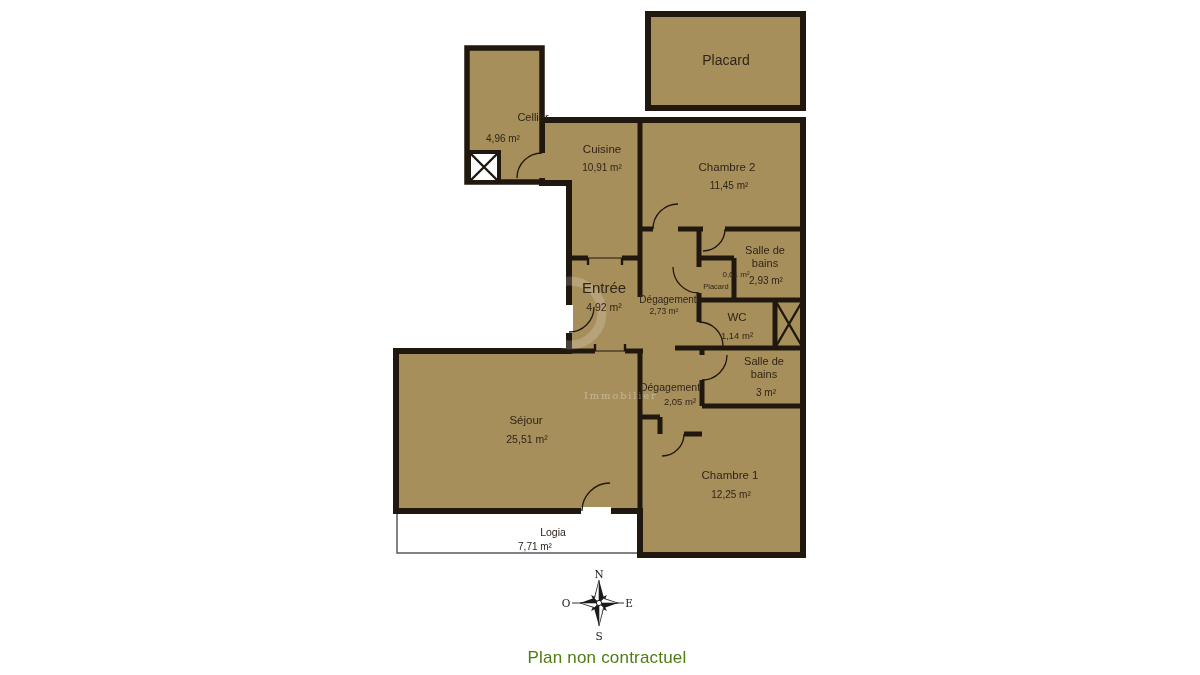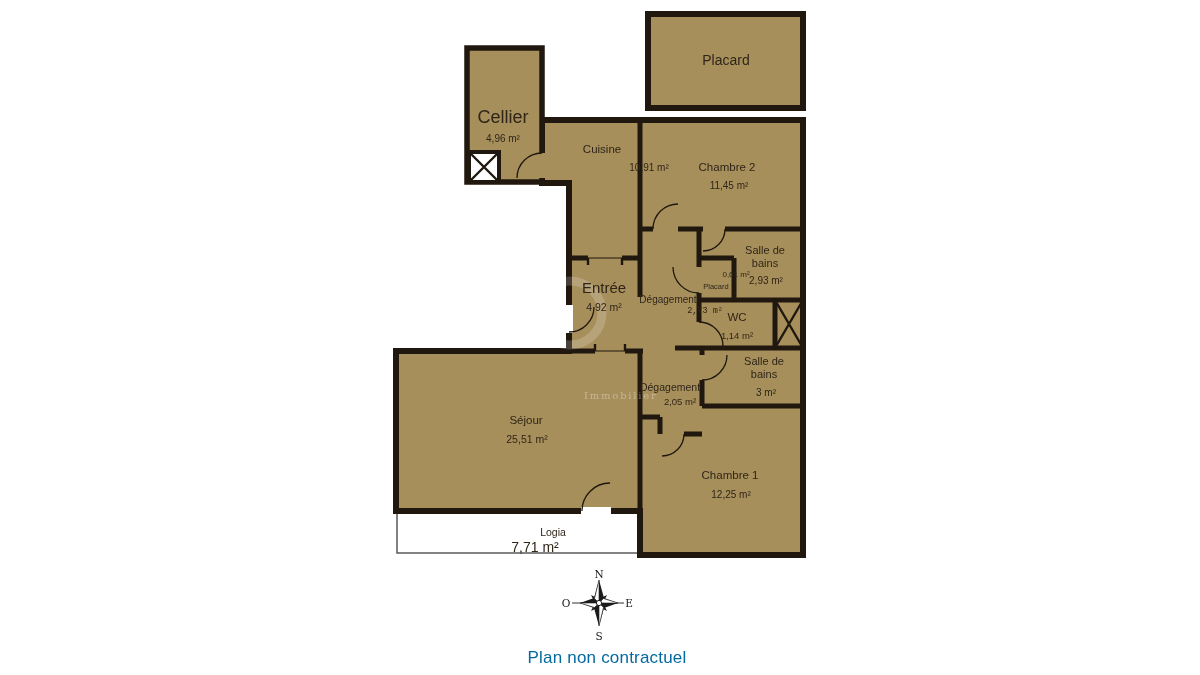--- a/index.html
+++ b/index.html
@@ -8,21 +8,21 @@
   #plan-svg{position:absolute;left:0;top:0;}
   .lbl{position:absolute;transform:translate(-50%,-50%);text-align:center;
        color:#2F2518;line-height:1.15;white-space:nowrap;}
   .wrap{white-space:normal;}
   .room-name{font-weight:400;}
   .room-area{font-weight:400;}
   .wm{position:absolute;color:rgba(255,255,255,0.5);font-family:"DejaVu Serif", serif;
       font-size:24px;line-height:22px;letter-spacing:1px;}
   .wm-sub{position:absolute;color:rgba(255,255,255,0.34);font-family:"DejaVu Serif", serif;
       font-size:10px;letter-spacing:1.8px;}
-  .footer-text{position:absolute;transform:translate(-50%,-50%);color:#0369a1;
+  .footer-text{position:absolute;transform:translate(-50%,-50%);color:#4d7c0f;
       font-size:17px;letter-spacing:0.2px;}
 </style>
 </head>
 <body>
 
 <div id="stage">
 
 <svg id="plan-svg" width="1200" height="675" viewBox="0 0 1200 675">
 
   <rect x="397" y="512" width="242" height="41" fill="#FFFFFF" stroke="#4f4f4f" stroke-width="1.4"></rect>
@@ -97,56 +97,56 @@
       <text x="599" y="578">N</text>
       <text x="599" y="640">S</text>
       <text x="629" y="607">E</text>
       <text x="566" y="607">O</text>
     </g>
   </g>
 </svg>
 
 <div class="lbl room-name" style="left:726px;top:60px;font-size:14px;">Placard</div>
 
-<div class="lbl room-name" style="left:503px;top:117px;font-size:18px;">Cellier</div>
+<div class="lbl room-name" style="left:533px;top:117px;font-size:11px;">Cellier</div>
 <div class="lbl room-area" style="left:503px;top:139px;font-size:10px;">4,96 m²</div>
 
 <div class="lbl room-name" style="left:602px;top:150px;font-size:11.5px;">Cuisine</div>
-<div class="lbl room-area" style="left:602px;top:168px;font-size:10px;margin-left:47px;">10,91 m²</div>
+<div class="lbl room-area" style="left:602px;top:168px;font-size:10px;">10,91 m²</div>
 
 <div class="lbl room-name" style="left:727px;top:168px;font-size:11.5px;">Chambre 2</div>
 <div class="lbl room-area" style="left:729px;top:186px;font-size:10px;">11,45 m²</div>
 
 <div class="lbl room-name wrap" style="left:765px;top:257px;font-size:11px;width:60px;">Salle de bains</div>
 <div class="lbl room-area" style="left:766px;top:281px;font-size:10px;">2,93 m²</div>
 
 <div class="lbl room-area" style="left:716px;top:275px;font-size:8px;margin-left:20px;">0,61 m²</div>
 <div class="lbl room-name" style="left:716px;top:287px;font-size:7.5px;">Placard</div>
 
 <div class="lbl room-name" style="left:604px;top:288px;font-size:15px;">Entrée</div>
 <div class="lbl room-area" style="left:604px;top:307px;font-size:10.5px;">4,92 m²</div>
 
 <div class="lbl room-name" style="left:668px;top:300px;font-size:10px;">Dégagement</div>
-<div class="lbl room-area" style="left:705px;top:312px;font-size:8.5px;font-family:Liberation Mono, monospace;">2,73 m²</div>
+<div class="lbl room-area" style="left:664px;top:312px;font-size:8.5px;">2,73 m²</div>
 
 <div class="lbl room-name" style="left:737px;top:318px;font-size:11.5px;">WC</div>
 <div class="lbl room-area" style="left:737px;top:336px;font-size:9.5px;">1,14 m²</div>
 
 <div class="lbl room-name wrap" style="left:764px;top:368px;font-size:11px;width:60px;">Salle de bains</div>
 <div class="lbl room-area" style="left:766px;top:393px;font-size:10px;">3 m²</div>
 
 <div class="lbl room-name" style="left:670px;top:387px;font-size:10.5px;">Dégagement</div>
 <div class="lbl room-area" style="left:680px;top:402px;font-size:9.5px;">2,05 m²</div>
 
 <div class="lbl room-name" style="left:526px;top:421px;font-size:11.5px;text-align:right;">Séjour</div>
 <div class="lbl room-area" style="left:527px;top:439px;font-size:10.5px;">25,51 m²</div>
 
 <div class="lbl room-name" style="left:730px;top:476px;font-size:11.5px;">Chambre 1</div>
 <div class="lbl room-area" style="left:731px;top:495px;font-size:10px;">12,25 m²</div>
 
 <div class="lbl room-name" style="left:553px;top:532px;font-size:10.5px;">Logia</div>
-<div class="lbl room-area" style="left:535px;top:547px;font-size:14px;">7,71 m²</div>
+<div class="lbl room-area" style="left:535px;top:547px;font-size:10px;">7,71 m²</div>
 
 <div class="wm-sub" style="left:584px;top:390px;">Immobilier</div>
 
 <div class="footer-text" style="left:607px;top:658px;">Plan non contractuel</div>
 
 </div>
 
 </body></html>

